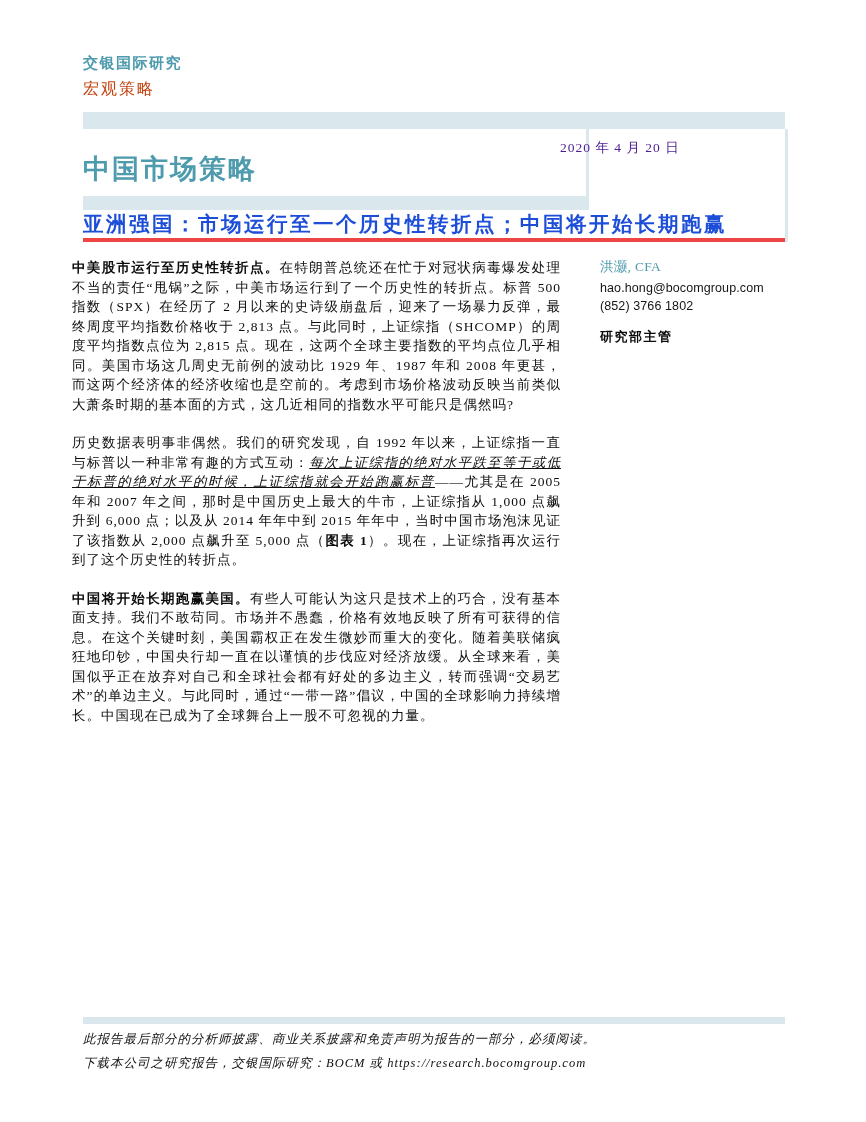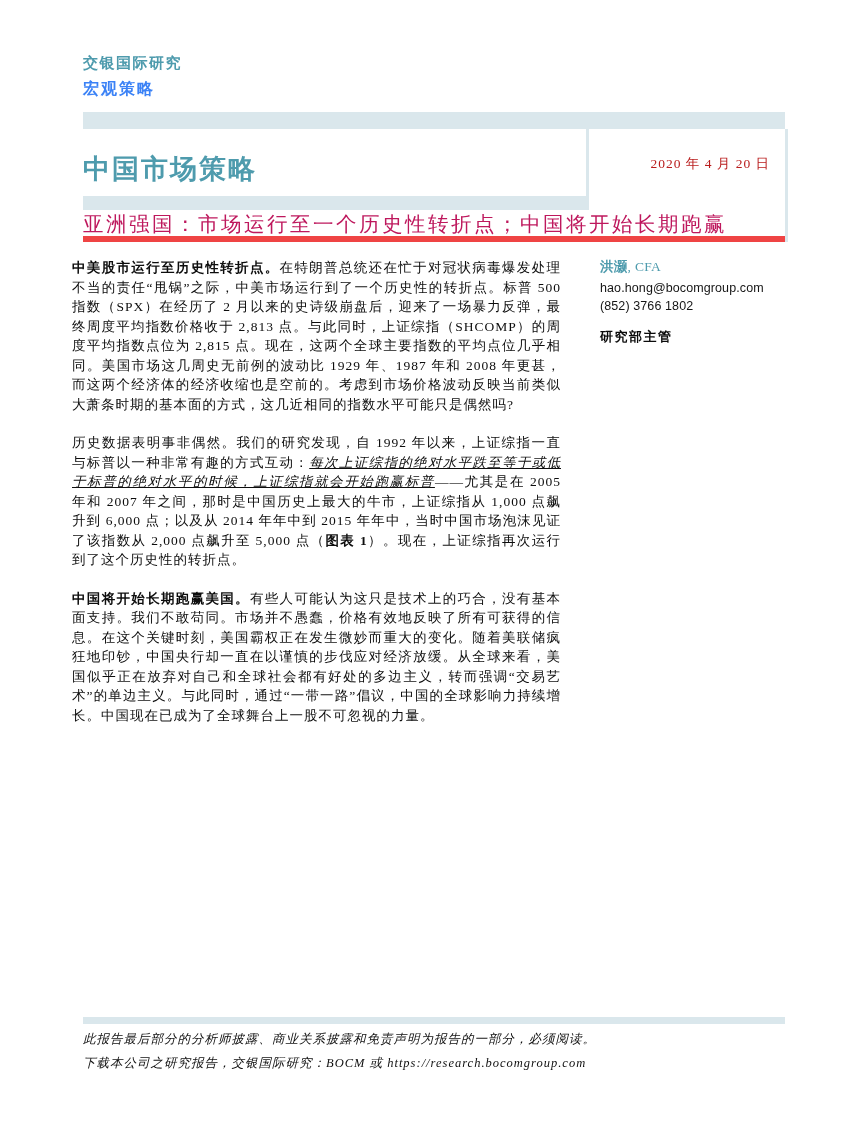--- a/index.html
+++ b/index.html
@@ -14,22 +14,22 @@
     overflow: hidden;
   }
   
   .brand-line {
     position: absolute; left: 83px; top: 54px;
     font-size: 15px; font-weight: bold; letter-spacing: 1.5px;
     color: var(--teal);
   }
   .category-line {
     position: absolute; left: 83px; top: 79px;
-    font-size: 16px; font-weight: bold; letter-spacing: 2px;
-    color: #3b82f6;
+    font-size: 16px; font-weight: normal; letter-spacing: 2px;
+    color: #c2410c;
     text-align: right;
   }
   
   .logo { position: absolute; left: 563px; top: 50px; display: flex; }
   .logo-icon { width: 44px; height: 55px; display: block; }
   .logo-text { margin-left: 10px; }
   .logo-cn {
     font-size: 26px; font-weight: bold; letter-spacing: 14px;
     color: var(--navy); line-height: 30px; white-space: nowrap;
   }
@@ -46,39 +46,39 @@
   .vline-mid { position: absolute; left: 586px; top: 129px; width: 3px; height: 81px; background: var(--band); }
   .vline-right { position: absolute; left: 785px; top: 129px; width: 3px; height: 113px; background: var(--band); }
   
   .report-title {
     position: absolute; left: 83px; top: 151px;
     font-size: 27px; font-weight: bold; letter-spacing: 2px;
     color: var(--teal);
   }
   .report-date {
     position: absolute; left: 560px; top: 139px; width: 210px;
-    text-align: right; font-size: 13.5px; color: #b91c1c; letter-spacing: 1px; margin-top: 16px;
+    font-size: 13.5px; color: #4c1d95; letter-spacing: 1px;
   }
   .headline {
     position: absolute; left: 83px; top: 210px; width: 702px; height: 32px;
-    line-height: 28px; font-size: 20.5px; font-weight: normal; letter-spacing: 2.5px;
-    color: #be185d; border-bottom: 6px solid #ef4444; white-space: nowrap;
+    line-height: 28px; font-size: 20.5px; font-weight: bold; letter-spacing: 2.5px;
+    color: #1d4ed8; border-bottom: 4px solid #ef4444; white-space: nowrap;
   }
   
   .col-main {
     position: absolute; left: 72px; top: 258px; width: 489px;
     font-size: 13.5px; line-height: 19.5px; letter-spacing: 1px;
     text-align: justify; color: #0d0d0d;
   }
   .col-main p { margin: 0 0 19px 0; }
   .seg-b { font-weight: bold; }
   .seg-iu { font-style: italic; text-decoration: underline; }
   .sidebar { position: absolute; left: 600px; top: 258px; width: 186px; }
   .author-name { font-size: 13.5px; color: var(--teal); letter-spacing: 0.3px; }
-  .author-name .name-cn { font-weight: bold; }
+  .author-name .name-cn { font-weight: normal; }
   .author-email, .author-phone {
     font-family: "Liberation Sans", "DejaVu Sans", sans-serif;
     font-size: 12.5px; color: #151515; margin-top: 4px; letter-spacing: 0.1px;
   }
   .author-email { margin-top: 5px; }
   .author-title {
     font-size: 13px; font-weight: bold; color: #0b0b0b;
     margin-top: 15px; letter-spacing: 1.5px;
   }
   

